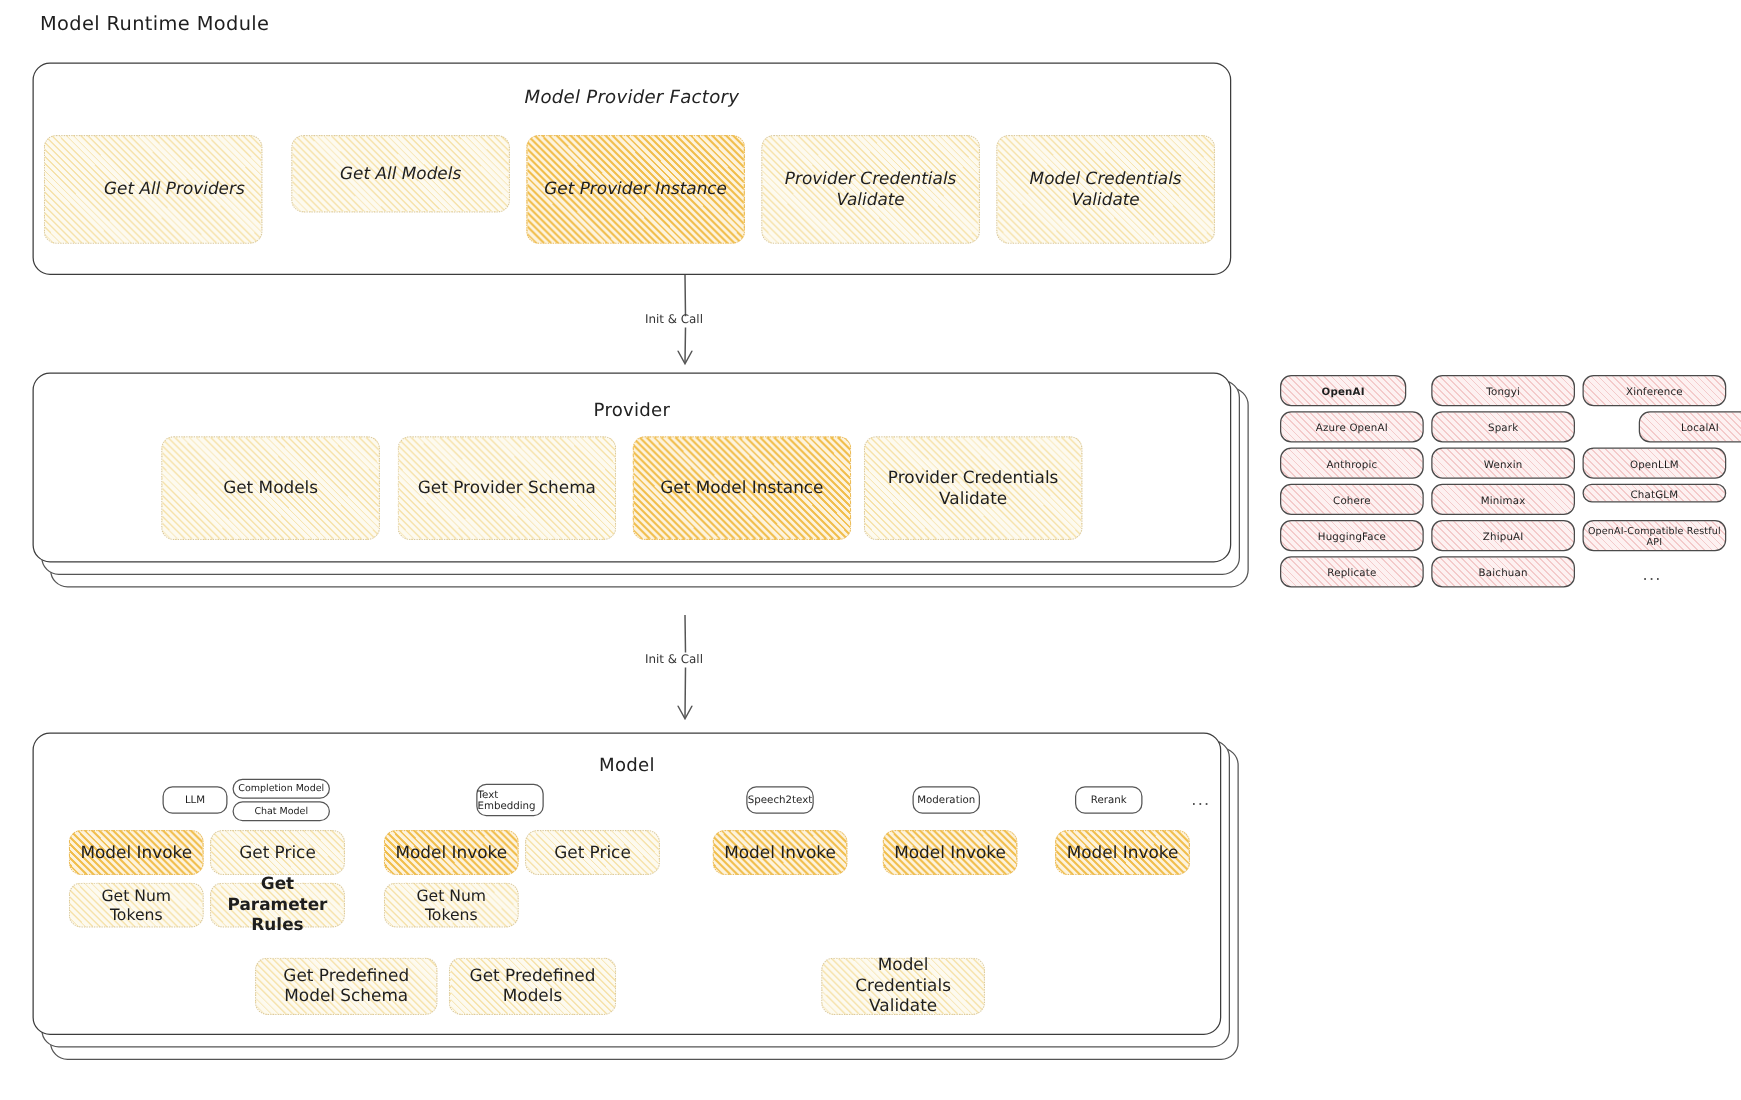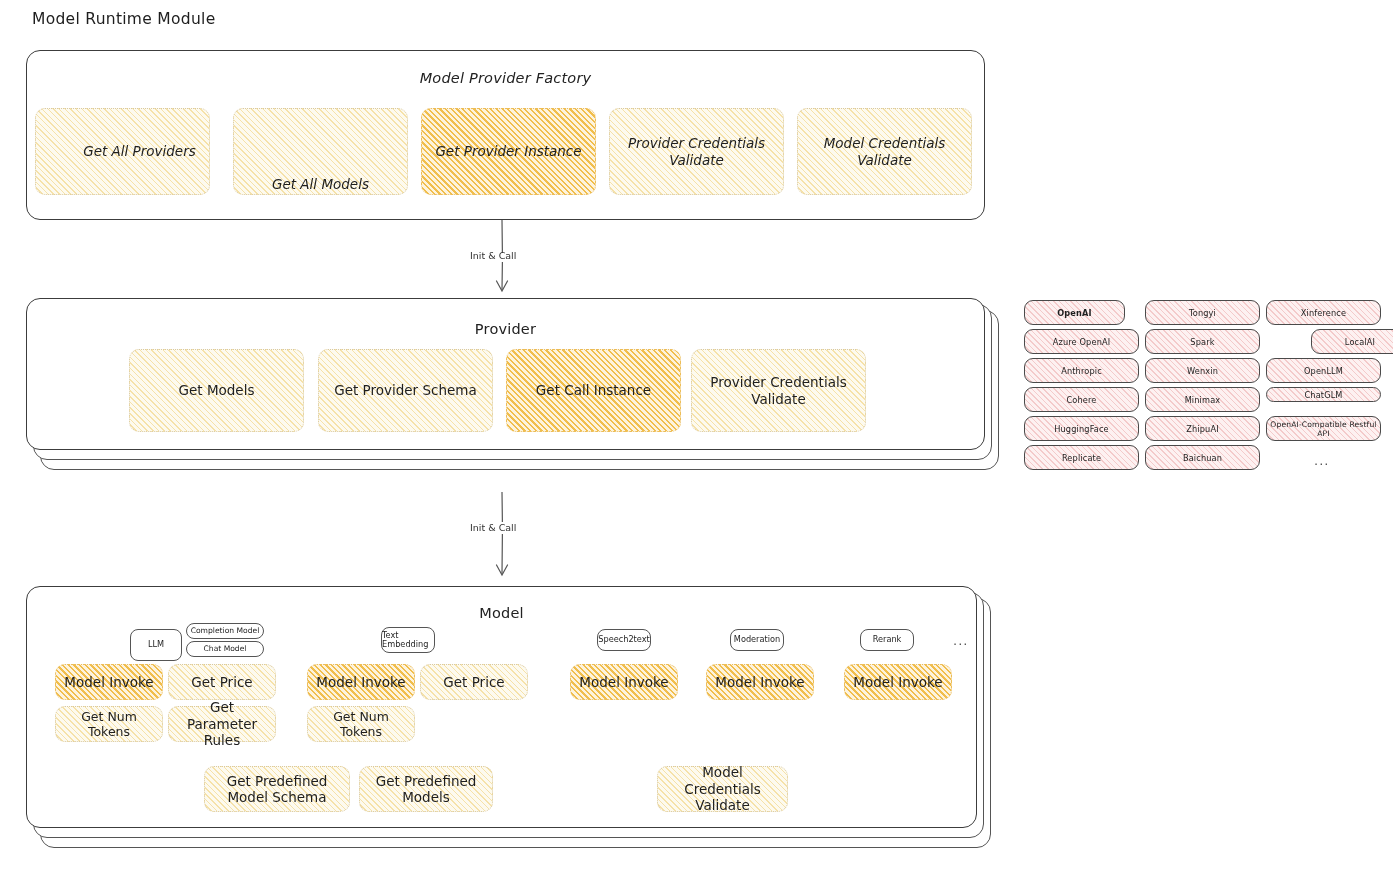--- a/index.html
+++ b/index.html
@@ -129,21 +129,21 @@
   .page-title {
     position: absolute;
     left: 32px;
     top: 10px;
     font-size: 15.5px;
     color: #1e1e1e;
     letter-spacing: .3px;
   }
 
   
-  .arrow-wrap { position: absolute; }
+  .arrow-wrap { position: absolute; margin-left: 46px; }
   .arrow-label {
     position: absolute;
     font-size: 9.5px;
     color: #333;
     white-space: nowrap;
   }
   .ellipsis {
     position: absolute;
     font-size: 13px;
     color: #555;
@@ -154,21 +154,21 @@
 <body>
 
 <div class="page-title">Model Runtime Module</div>
 
 <div class="panel" style="left:26px; top:50px; width:959px; height:170px;font-style:italic;">
   <div class="panel-title" style="top:19px;">Model Provider Factory</div>
 
   <div class="box hatch-light" style="left:8px; top:57px; width:175px; height:87px;padding-left:40px;">
     <span>Get All Providers</span>
   </div>
-  <div class="box hatch-light" style="left:206px; top:57px; width:175px; height:87px;align-items:flex-end;">
+  <div class="box hatch-light" style="left:206px; top:57px; width:175px; height:62px;">
     <span>Get All Models</span>
   </div>
   <div class="box hatch-strong" style="left:394px; top:57px; width:175px; height:87px;">
     <span>Get Provider Instance</span>
   </div>
   <div class="box hatch-light" style="left:582px; top:57px; width:175px; height:87px;">
     <span>Provider Credentials Validate</span>
   </div>
   <div class="box hatch-light" style="left:770px; top:57px; width:175px; height:87px;">
     <span>Model Credentials Validate</span>
@@ -188,21 +188,21 @@
 <div class="panel" style="left:26px; top:298px; width:959px; height:152px; z-index:2;">
   <div class="panel-title" style="top:22px;">Provider</div>
 
   <div class="box hatch-light" style="left:102px; top:50px; width:175px; height:83px;">
     <span>Get Models</span>
   </div>
   <div class="box hatch-light" style="left:291px; top:50px; width:175px; height:83px;">
     <span>Get Provider Schema</span>
   </div>
   <div class="box hatch-strong" style="left:479px; top:50px; width:175px; height:83px;">
-    <span>Get Call Instance</span>
+    <span>Get Model Instance</span>
   </div>
   <div class="box hatch-light" style="left:664px; top:50px; width:175px; height:83px;">
     <span>Provider Credentials Validate</span>
   </div>
 </div>
 
 <div style="position:absolute; left:1024px; top:300px;">
 
   <div class="pill hatch-red" style="left:0px; top:0px; width:101px; height:25px;font-weight:bold;">
     <span>OpenAI</span>
@@ -266,40 +266,40 @@
     <path d="M26.5,73 L32,83 L37.5,73" stroke="#555" stroke-width="1.2" fill="none" stroke-linecap="round"></path>
   </svg>
   <div class="arrow-label" style="left:0px; top:30px;">Init &amp; Call</div>
 </div>
 
 <div class="panel-shadowlayer" style="left:40px; top:598px; width:951px; height:250px;"></div>
 <div class="panel-shadowlayer" style="left:33px; top:592px; width:951px; height:246px;"></div>
 <div class="panel" style="left:26px; top:586px; width:951px; height:242px; z-index:2;">
   <div class="panel-title" style="top:18px;">Model</div>
 
-  <div class="chip hatch-blue" style="left:103px; top:42px; width:52px; height:32px;">
+  <div class="chip hatch-blue" style="left:103px; top:42px; width:52px; height:22px;">
     <span>LLM</span>
   </div>
   <div class="chip" style="left:159px; top:36px; width:78px; height:16px; font-size:7.6px;">
     <span>Completion Model</span>
   </div>
   <div class="chip" style="left:159px; top:54px; width:78px; height:16px; font-size:7.6px;">
     <span>Chat Model</span>
   </div>
 
   <div class="box hatch-strong" style="left:28px; top:77px; width:108px; height:36px;">
     <span>Model Invoke</span>
   </div>
   <div class="box hatch-light" style="left:141px; top:77px; width:108px; height:36px;">
     <span>Get Price</span>
   </div>
   <div class="box hatch-light" style="left:28px; top:119px; width:108px; height:36px; font-size:12.5px;">
     <span>Get Num Tokens</span>
   </div>
-  <div class="box hatch-light" style="left:141px; top:119px; width:108px; height:36px;">
+  <div class="box hatch-light" style="left:141px; top:119px; width:108px; height:36px;font-weight:bold;">
     <span>Get Parameter Rules</span>
   </div>
 
   <div class="chip hatch-blue" style="left:354px; top:40px; width:54px; height:26px;">
     <span>Text Embedding</span>
   </div>
   <div class="box hatch-strong" style="left:280px; top:77px; width:108px; height:36px;">
     <span>Model Invoke</span>
   </div>
   <div class="box hatch-light" style="left:393px; top:77px; width:108px; height:36px;">

